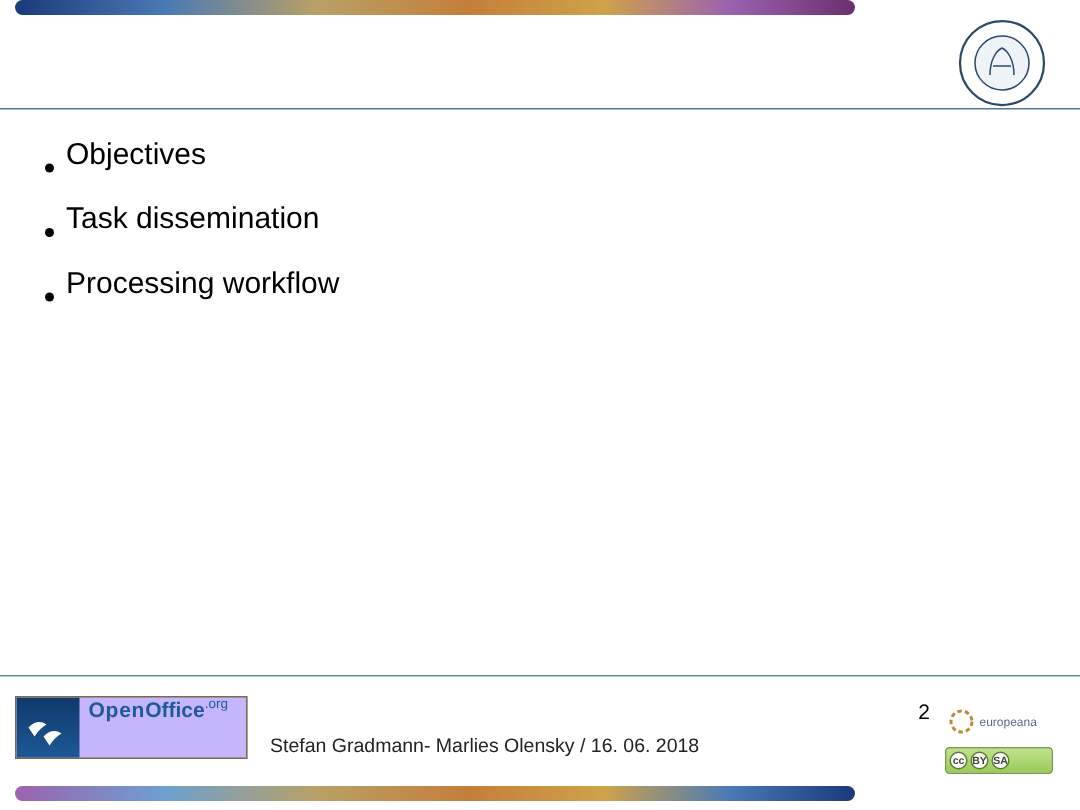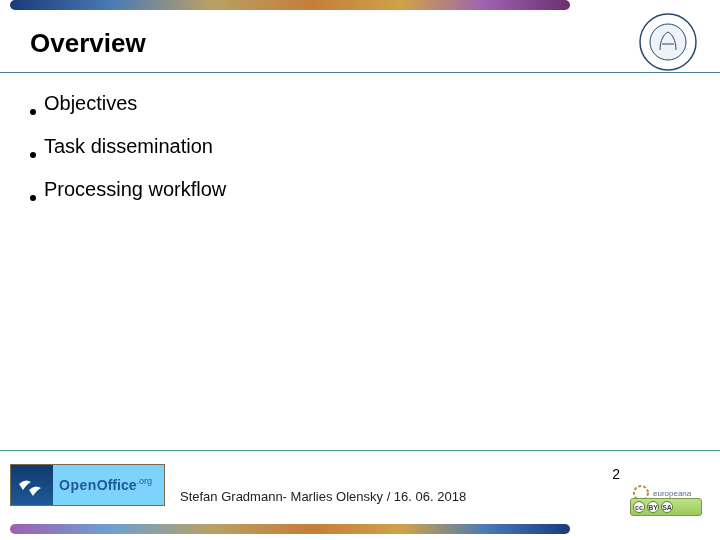--- a/index.html
+++ b/index.html
@@ -76,22 +76,22 @@
     left: 0; width: 720px; height: 0;
     top: 450px;
     border-top: 1px solid #4a9a8a;
   }
 
   .oo-badge {
     position: absolute;
     left: 10px; bottom: 34px;
     width: 155px; height: 42px;
     border: 1px solid #7a6a4a;
-    background: #7dd3fc;
-    display: flex; align-items: center;
+    background: #c4b5fd;
+    display: flex; 
     overflow: hidden;
   }
   .oo-gulls {
     width: 42px; height: 42px;
     background: linear-gradient(#0e3a6a,#1e5a9a);
     display: flex; align-items: center; justify-content: center;
   }
   .oo-gulls svg { width: 34px; height: 34px; }
   .oo-text {
     flex: 1;
@@ -112,21 +112,21 @@
 
   .page-number {
     position: absolute;
     right: 100px; bottom: 58px;
     font-size: 14px;
     color: #000;
   }
 
   .europeana {
     position: absolute;
-    right: 18px; bottom: 36px;
+    right: 18px; bottom: 48px;
     width: 70px; height: 22px;
     display: flex; align-items: center;
     font-size: 8px; color: #5a6a8a;
   }
   .europeana svg { width: 18px; height: 18px; margin-right: 3px; }
 
   .cc-badge {
     position: absolute;
     right: 18px; bottom: 24px;
     width: 72px; height: 18px;
@@ -155,21 +155,20 @@
     border-radius: 5px;
   }
 </style>
 </head>
 <body>
 
 <div class="slide">
 
   <div class="top-bar"></div>
 
-  <div class="title">Overview</div>
 
   <svg class="seal" viewBox="0 0 60 60">
     <circle class="outer" cx="30" cy="30" r="28"></circle>
     <circle class="inner" cx="30" cy="30" r="18"></circle>
     <path d="M22 38 C22 28,26 22,30 20 C34 22,38 28,38 38"></path>
     <path d="M24 32 L36 32"></path>
   </svg>
 
   <div class="title-rule"></div>
 

